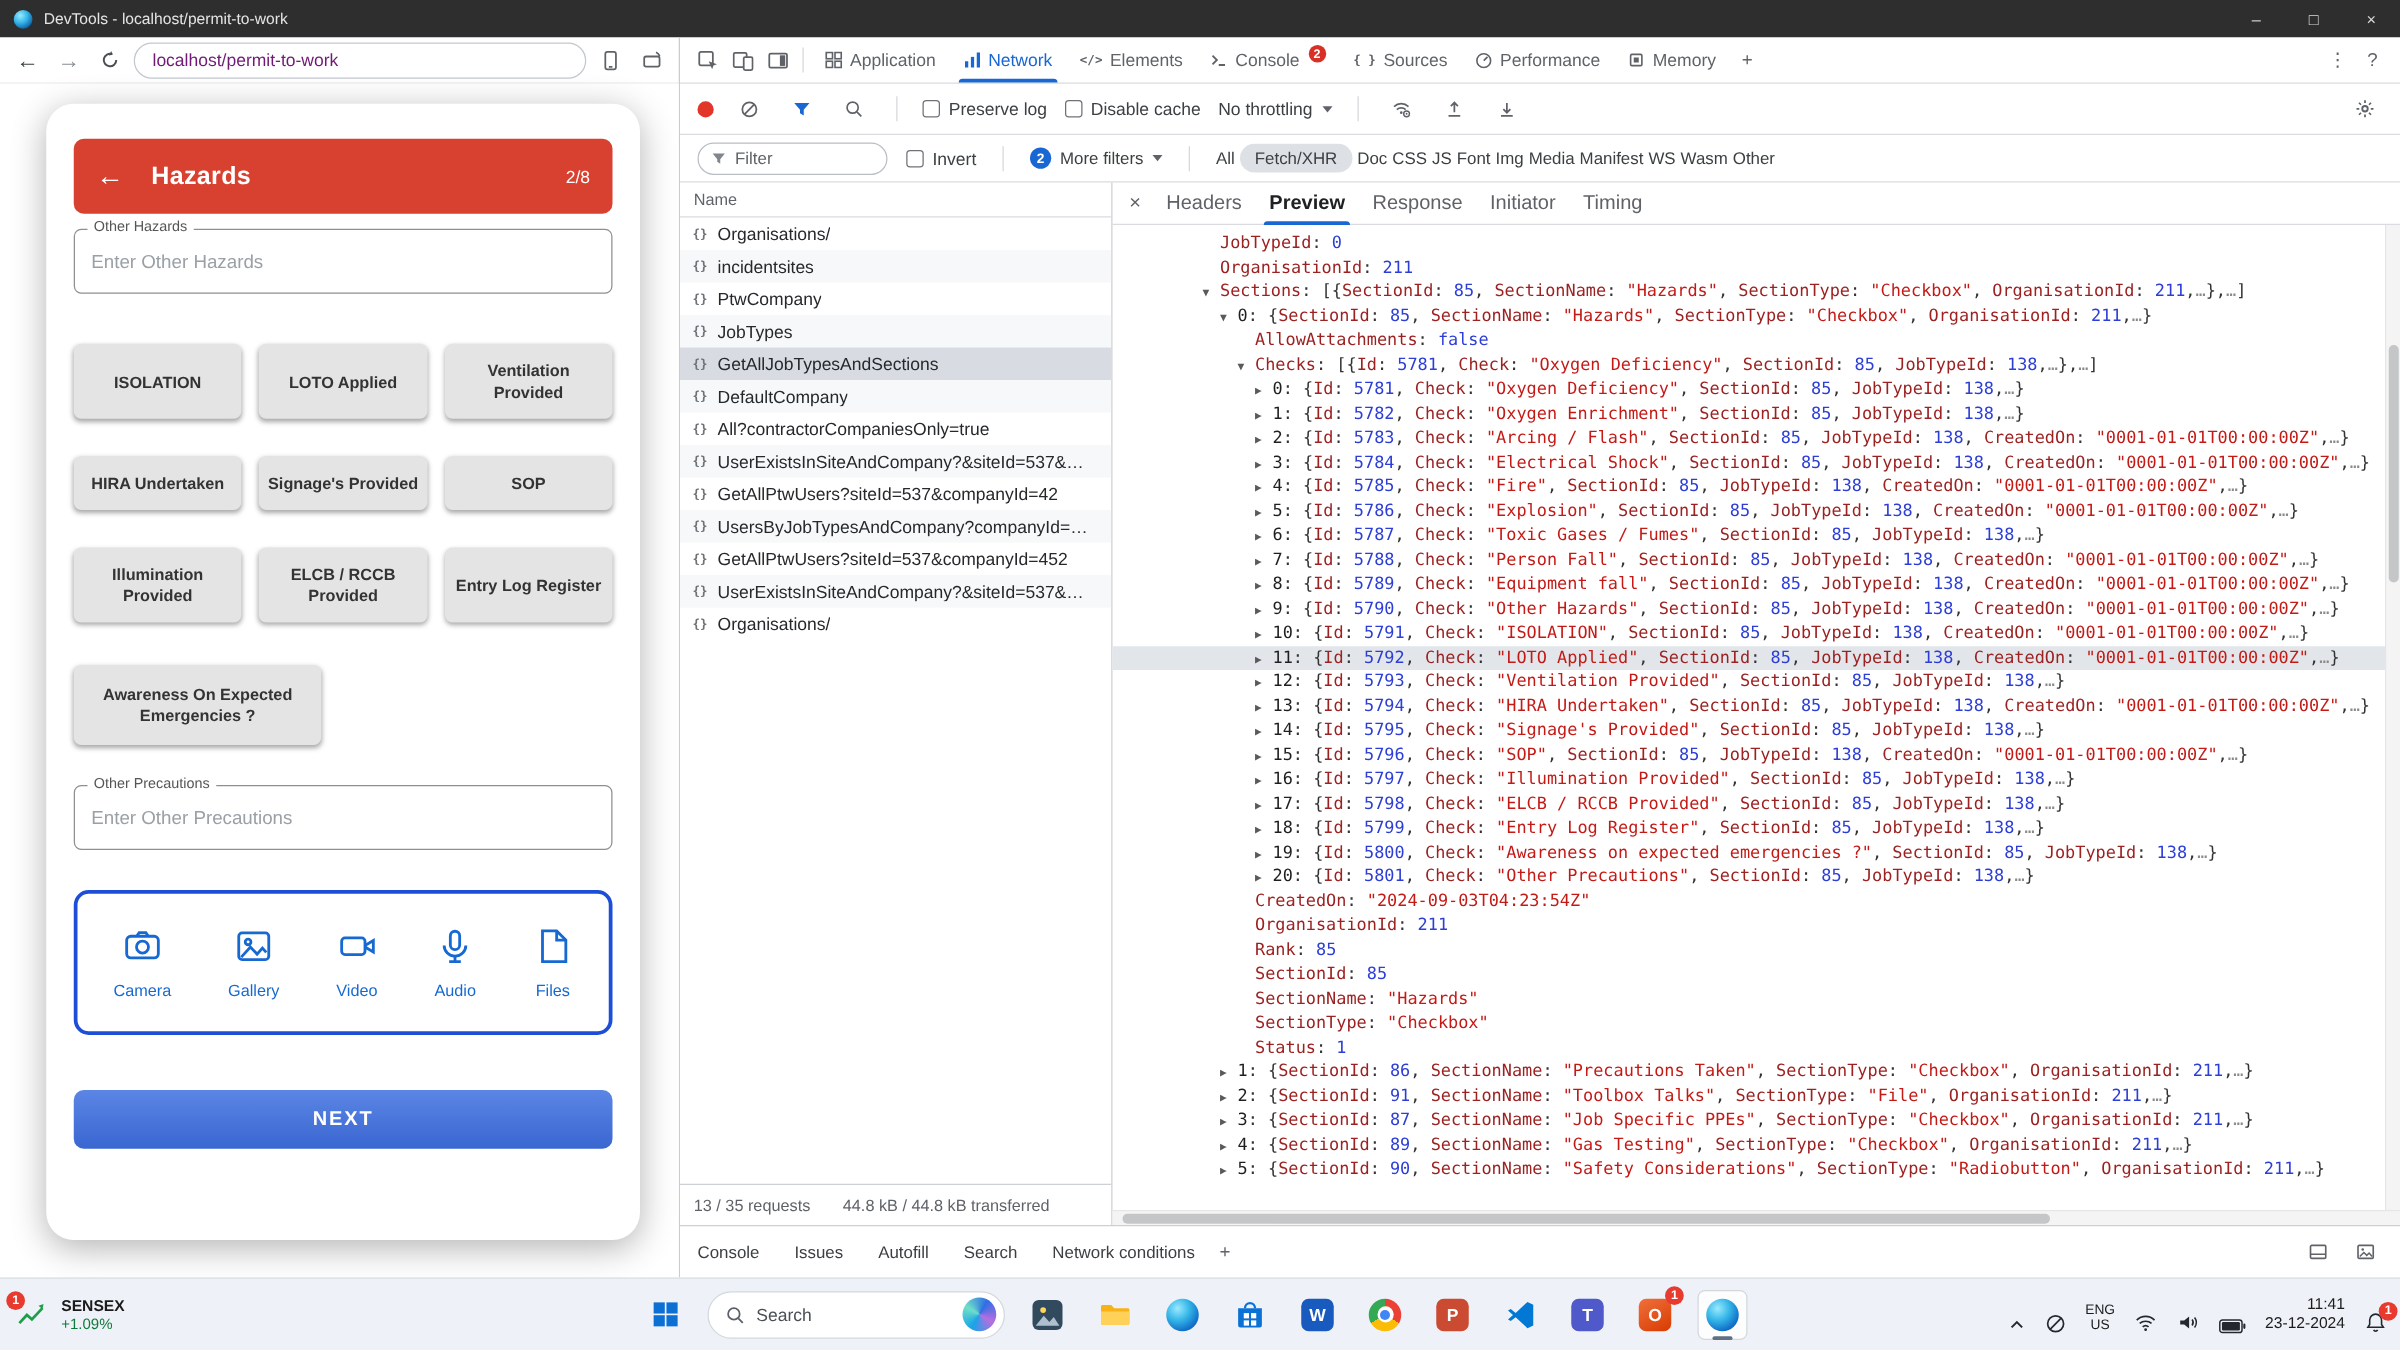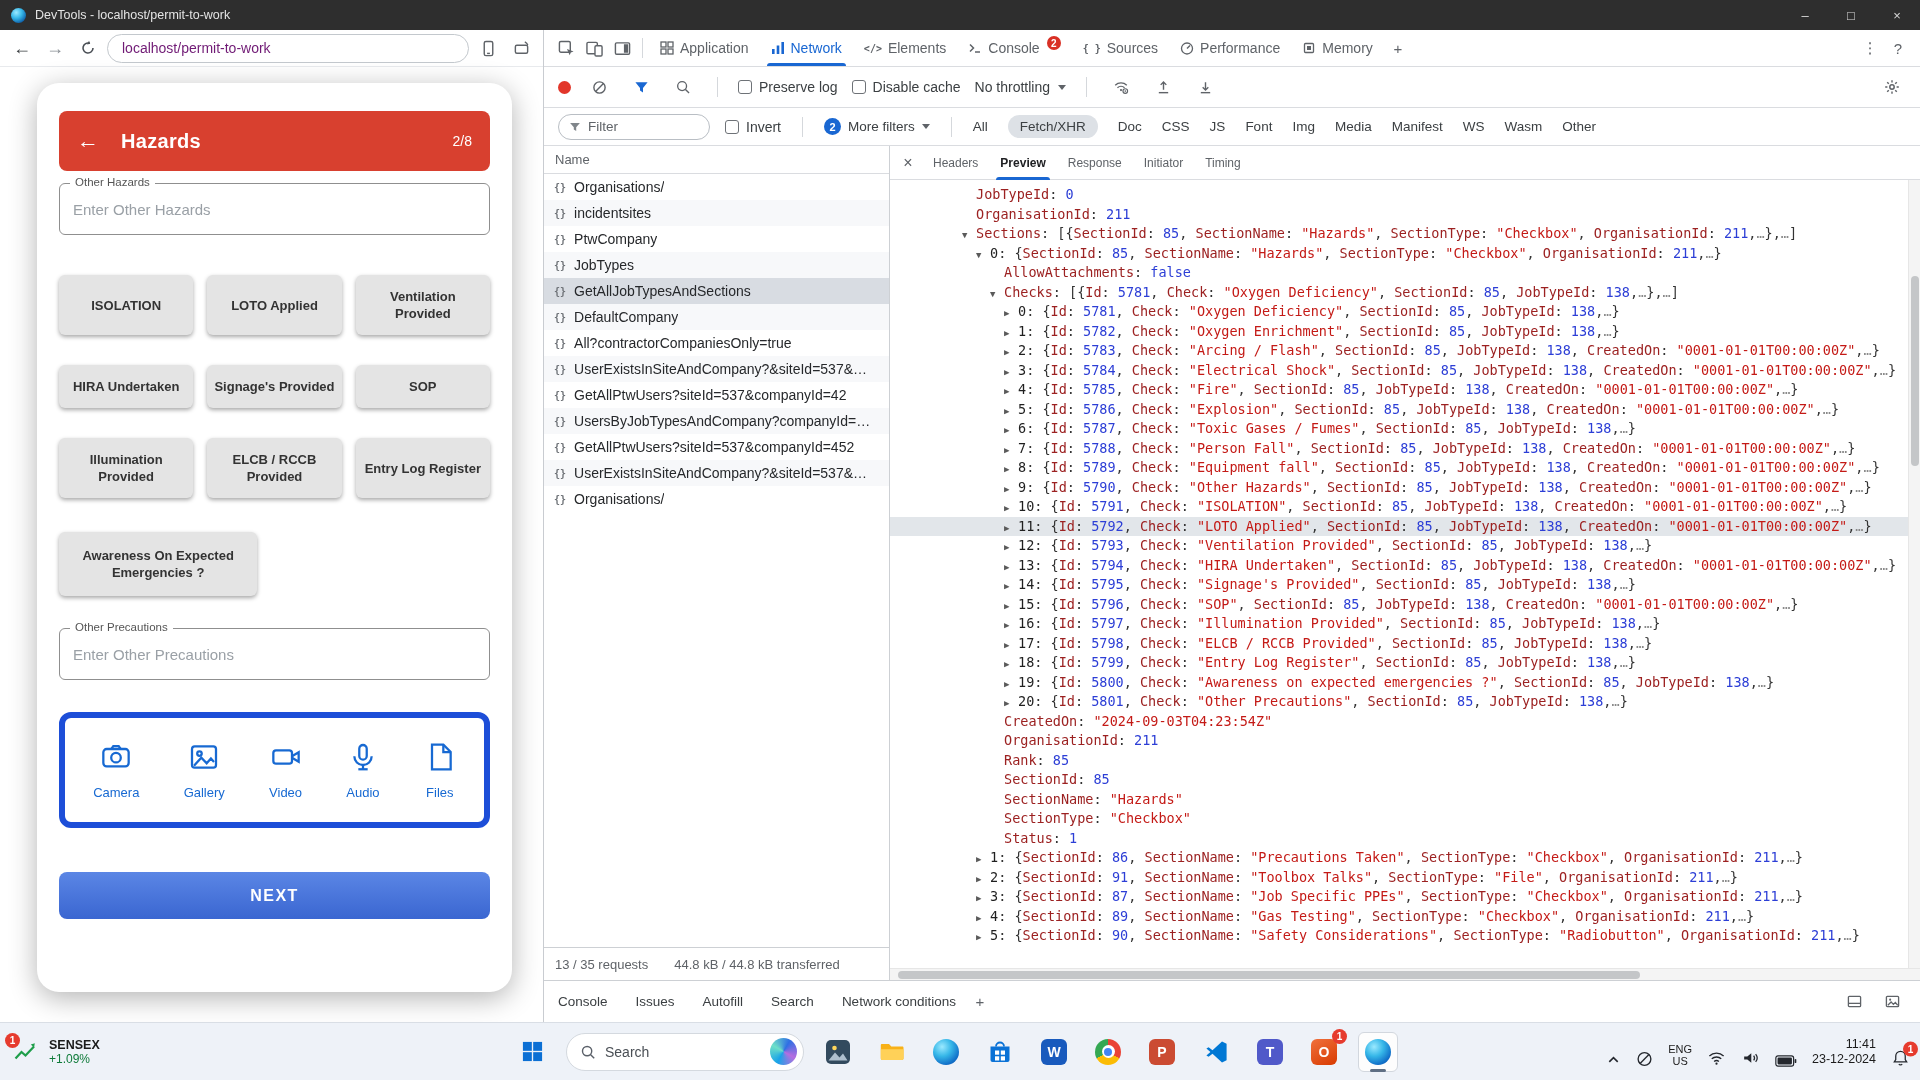--- a/index.html
+++ b/index.html
@@ -34,21 +34,21 @@
   .app-step { margin-left:auto; font-size:14px; }
   .fld { position:relative; border:1px solid #8f8f8f; border-radius:6px; height:52px; margin-top:12px; display:flex; align-items:center; padding:0 13px; }
   .fld.fld2 { margin-top:32px; }
   .fld-label { position:absolute; top:-8px; left:10px; background:#fff; padding:0 5px; font-size:11.5px; color:#555; }
   .fld-ph { color:#9aa0a6; font-size:15px; }
   .btn-grid { display:grid; grid-template-columns:repeat(3,1fr); gap:30px 14px; margin-top:40px; }
   .chip-btn { background:#e4e4e4; border-radius:6px; box-shadow:0 2px 4px rgba(0,0,0,.35);
     display:flex; align-items:center; justify-content:center; text-align:center;
     font-size:13px; font-weight:bold; color:#333; padding:13px 6px; min-height:40px; line-height:17px; }
   .wide-btn { width:46%; margin-top:34px; padding:15px 10px; }
-  .media-card { border:6px solid #1d4ed8; border-radius:12px; margin-top:32px; height:116px;
+  .media-card { border:3px solid #1d4ed8; border-radius:12px; margin-top:32px; height:116px;
     display:flex; justify-content:space-around; align-items:center; padding:0 6px; }
   .media-item { display:flex; flex-direction:column; align-items:center; gap:9px; color:#1769d2; font-size:13px; }
   .media-item svg { width:32px; height:32px; stroke:#1769d2; fill:none; stroke-width:1.7; }
   .next-btn { margin-top:44px; height:47px; border-radius:8px; background:linear-gradient(180deg,#5b86e5,#3a66d1);
     color:#fff; font-weight:bold; font-size:16px; letter-spacing:1.5px; display:flex; align-items:center; justify-content:center; }
 
   
   .devtools { flex:1; min-width:0; border-left:1px solid #c9ccd1; display:flex; flex-direction:column; background:#fff; }
   .dt-tabrow { height:37px; flex:none; display:flex; align-items:center; border-bottom:1px solid #dadce0; padding:0 8px; }
   .icon-btn { width:28px; height:27px; display:flex; align-items:center; justify-content:center; color:#5f6368; font-size:15px; flex:none; }
@@ -68,39 +68,39 @@
   .chk { display:flex; align-items:center; gap:7px; font-size:14px; color:#3c4043; }
   .chk .box { width:14px; height:14px; border:1.5px solid #6e7277; border-radius:3px; background:#fff; flex:none; }
   .throttle { display:flex; align-items:center; gap:8px; font-size:14px; color:#3c4043; }
   .caret { width:0; height:0; border-left:4.5px solid transparent; border-right:4.5px solid transparent; border-top:5.5px solid #5f6368; }
 
   .filter-row { height:38px; flex:none; display:flex; align-items:center; gap:15px; padding:0 14px; border-bottom:1px solid #dadce0; font-size:13.5px; color:#3c4043; }
   .filter-input { width:152px; height:26px; border:1px solid #b9bec4; border-radius:13px; display:flex; align-items:center; gap:7px; padding:0 10px; color:#5f6368; flex:none; }
   .badge-blue { width:17px; height:17px; border-radius:50%; background:#1967d2; color:#fff; font-size:11px; font-weight:bold;
     display:flex; align-items:center; justify-content:center; flex:none; }
   .morefilters { display:flex; align-items:center; gap:7px; }
-  .chips { display:flex; align-items:flex-start; gap:20px; }
+  .chips { display:flex; align-items:flex-start; gap:4px; }
   .chip { color:#3c4043; padding:4px 0; white-space:nowrap; }
   .chip.active { background:#dde1e6; border-radius:14px; padding:4px 12px; }
 
   .net-body { flex:1; display:flex; min-height:0; }
   .req-col { width:346px; flex:none; border-right:1px solid #cdd0d4; display:flex; flex-direction:column; }
   .req-header { height:28px; flex:none; border-bottom:1px solid #dadce0; display:flex; align-items:center; padding:0 11px; font-size:13px; color:#5f6368; }
   .req-list { flex:1; overflow:hidden; }
   .req-row { height:26px; display:flex; align-items:center; padding:0 10px; font-size:14px; color:#26282b; gap:8px; white-space:nowrap; }
   .req-row:nth-child(even) { background:#f7f8fa; }
   .req-row.selected { background:#d8dce2; }
   .req-icon { font-family:"DejaVu Sans Mono", monospace; font-size:10px; font-weight:bold; color:#6e7277; flex:none; }
   .req-name { overflow:hidden; text-overflow:ellipsis; }
   .req-summary { height:33px; flex:none; border-top:1px solid #cdd0d4; display:flex; align-items:center; gap:26px; padding:0 11px; font-size:13px; color:#5f6368; white-space:nowrap; }
 
   .preview-col { flex:1; min-width:0; display:flex; flex-direction:column; position:relative; }
   .pv-tabs { height:34px; flex:none; border-bottom:1px solid #dadce0; display:flex; align-items:center; padding:0 4px; }
   .pv-close { width:28px; text-align:center; color:#5f6368; font-size:16px; flex:none; }
-  .pv-tab { padding:0 11px; height:34px; display:flex; align-items:center; font-size:12px; color:#5f6368; position:relative; }
+  .pv-tab { padding:0 11px; height:34px; display:flex; align-items:center; font-size:16px; color:#5f6368; position:relative; }
   .pv-tab.active { color:#202124; font-weight:bold; }
   .pv-tab.active::after { content:""; position:absolute; left:7px; right:7px; bottom:0; height:3px; background:#1967d2; border-radius:3px 3px 0 0; }
   .pv-tree { flex:1; overflow:hidden; padding-top:5px; font-family:"DejaVu Sans Mono", monospace; font-size:13.5px; }
   .tree-row { height:19.5px; line-height:19.5px; white-space:pre; }
   .tree-row.hl { background:#e2e6ea; }
   .arrow { display:inline-block; width:14px; font-size:9px; color:#5a5a5a; }
   .tk { color:#9c2121; }
   .ti { color:#1f1f1f; }
   .tn { color:#2c3ed6; }
   .tb-bool { color:#2c3ed6; }

